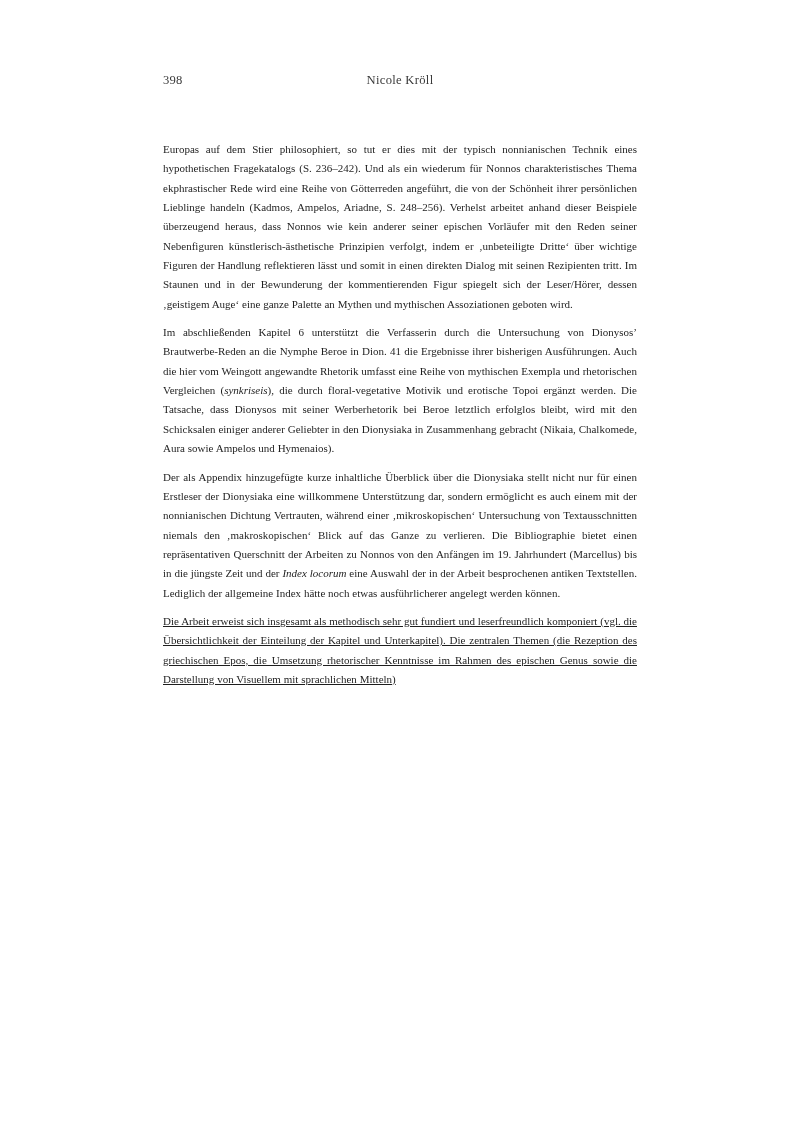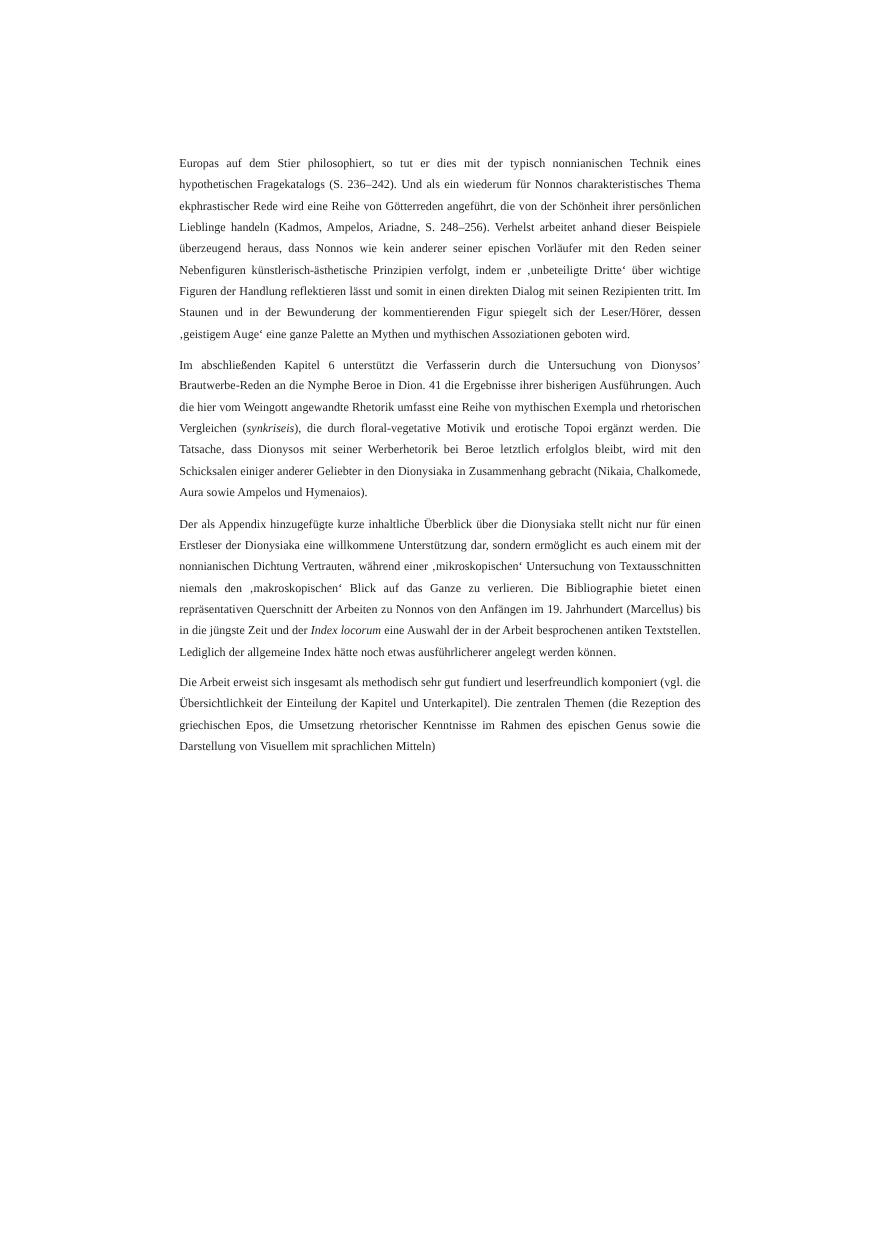--- a/index.html
+++ b/index.html
@@ -63,30 +63,35 @@
     font-size: 11px;
     line-height: 19.35px;
     text-align: justify;
     text-justify: inter-word;
     hyphens: none;
     word-spacing: 0.1px;
     color: #1e1e1e;
   }
   p.para:last-child {
     margin-bottom: 0;
+    text-decoration: underline;
   }
 
   em.it {
   }
 </style>
 </head>
 <body>
 
 <div class="page">
 
+  <div class="running-head">
+    <span class="folio">398</span>
+    <span class="head-title">Nicole Kröll</span>
+  </div>
 
   <div class="textblock">
     <p class="para"><span>Europas auf dem Stier philosophiert, so tut er dies mit der typisch nonnianischen Technik eines hypothetischen Fragekatalogs (S. 236–242). Und als ein wiederum für Nonnos charakteristisches Thema ekphrastischer Rede wird eine Reihe von Götterreden angeführt, die von der Schönheit ihrer persönlichen Lieblinge handeln (Kadmos, Ampelos, Ariadne, S. 248–256). Verhelst arbeitet anhand dieser Beispiele überzeugend heraus, dass Nonnos wie kein anderer seiner epischen Vorläufer mit den Reden seiner Nebenfiguren künstlerisch-ästhetische Prinzipien verfolgt, indem er ‚unbeteiligte Dritte‘ über wichtige Figuren der Handlung reflektieren lässt und somit in einen direkten Dialog mit seinen Rezipienten tritt. Im Staunen und in der Bewunderung der kommentierenden Figur spiegelt sich der Leser/Hörer, dessen ‚geistigem Auge‘ eine ganze Palette an Mythen und mythischen Assoziationen geboten wird.</span></p>
     <p class="para"><span>Im abschließenden Kapitel 6 unterstützt die Verfasserin durch die Untersuchung von Dionysos’ Brautwerbe-Reden an die Nymphe Beroe in Dion. 41 die Ergebnisse ihrer bisherigen Ausführungen. Auch die hier vom Weingott angewandte Rhetorik umfasst eine Reihe von mythischen Exempla und rhetorischen Vergleichen (</span><em class="it">synkriseis</em><span>), die durch floral-vegetative Motivik und erotische Topoi ergänzt werden. Die Tatsache, dass Dionysos mit seiner Werberhetorik bei Beroe letztlich erfolglos bleibt, wird mit den Schicksalen einiger anderer Geliebter in den Dionysiaka in Zusammenhang gebracht (Nikaia, Chalkomede, Aura sowie Ampelos und Hymenaios).</span></p>
     <p class="para"><span>Der als Appendix hinzugefügte kurze inhaltliche Überblick über die Dionysiaka stellt nicht nur für einen Erstleser der Dionysiaka eine willkommene Unterstützung dar, sondern ermöglicht es auch einem mit der nonnianischen Dichtung Vertrauten, während einer ‚mikroskopischen‘ Untersuchung von Textausschnitten niemals den ‚makroskopischen‘ Blick auf das Ganze zu verlieren. Die Bibliographie bietet einen repräsentativen Querschnitt der Arbeiten zu Nonnos von den Anfängen im 19. Jahrhundert (Marcellus) bis in die jüngste Zeit und der </span><em class="it">Index locorum</em><span> eine Auswahl der in der Arbeit besprochenen antiken Textstellen. Lediglich der allgemeine Index hätte noch etwas ausführlicherer angelegt werden können.</span></p>
     <p class="para"><span>Die Arbeit erweist sich insgesamt als methodisch sehr gut fundiert und leserfreundlich komponiert (vgl. die Übersichtlichkeit der Einteilung der Kapitel und Unterkapitel). Die zentralen Themen (die Rezeption des griechischen Epos, die Umsetzung rhetorischer Kenntnisse im Rahmen des epischen Genus sowie die Darstellung von Visuellem mit sprachlichen Mitteln)</span></p>
   </div>
 
 </div>
 

